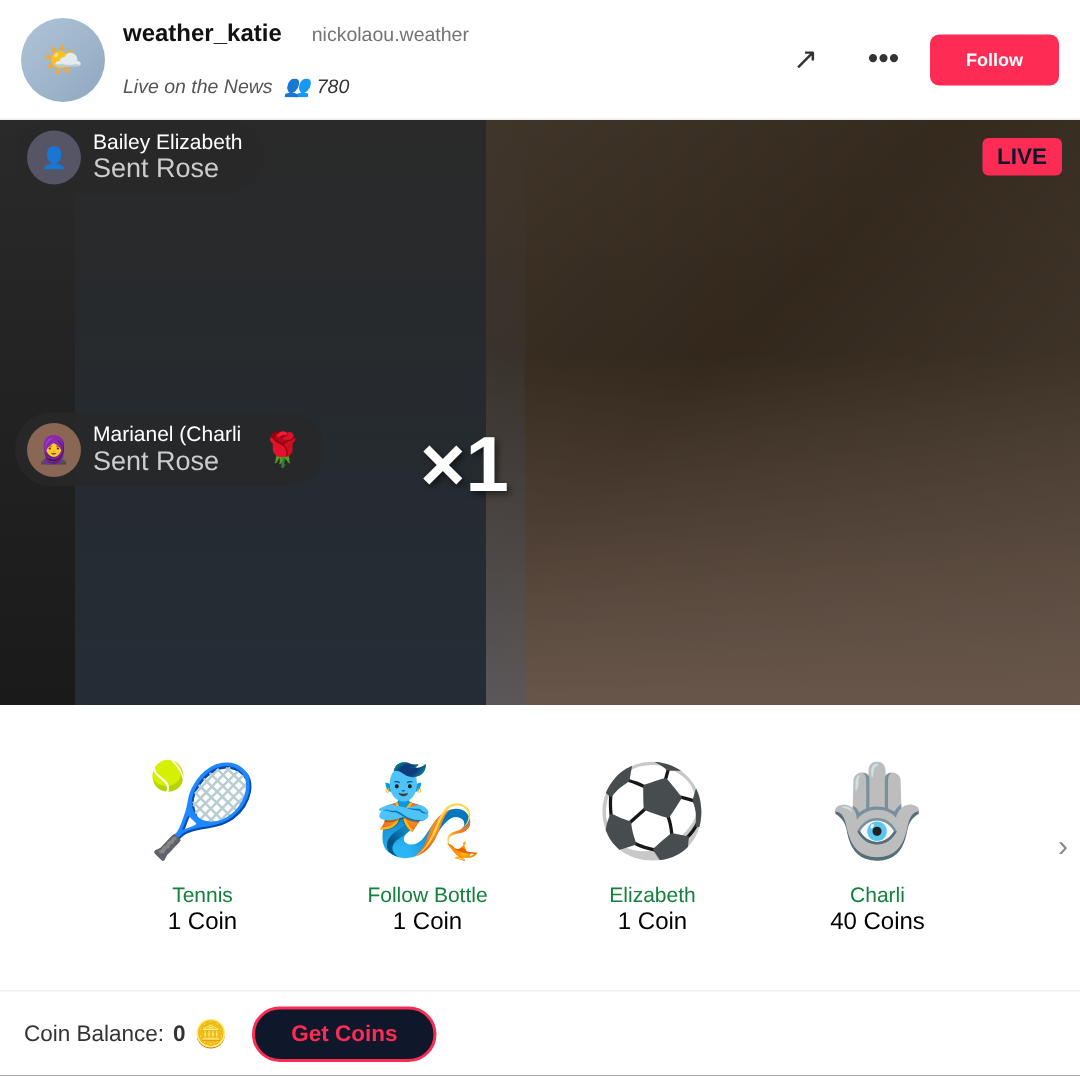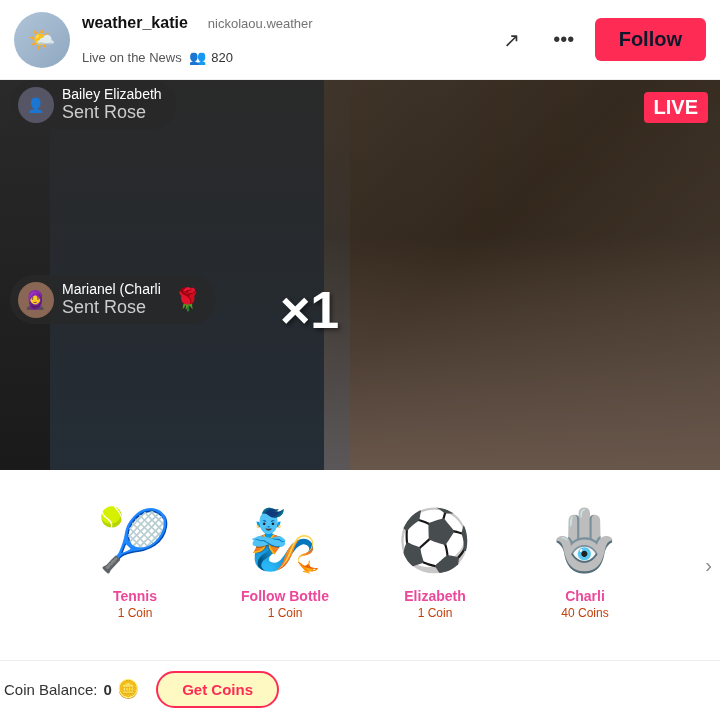--- a/index.html
+++ b/index.html
@@ -53,20 +53,21 @@
     }
     .display-name {
       font-size: 13px;
       color: #737373;
     }
     .header-sub {
       display: flex;
       align-items: center;
       gap: 8px;
       margin-top: 17px;
+      font-style: italic;
     }
     .live-label {
       font-size: 13px;
       color: #555;
     }
     .viewers {
       display: flex;
       align-items: center;
       gap: 4px;
       font-size: 13px;
@@ -88,25 +89,25 @@
       background: transparent;
       cursor: pointer;
       display: flex;
       align-items: center;
       justify-content: center;
       font-size: 20px;
       color: #333;
     }
     .follow-btn {
       background: #fe2c55;
-      color: #0f172a;
+      color: #ffffff;
       border: none;
       border-radius: 6px;
       padding: 10px 24px;
-      font-size: 20px;
+      font-size: 12px;
       font-weight: 600;
       cursor: pointer;
     }
 
     
     .stream-container {
       position: relative;
       width: 720px;
       height: 390px;
       background: #1a1a1a;
@@ -144,23 +145,23 @@
       width: 300px;
       height: 100%;
       background: linear-gradient(180deg, transparent 0%, rgba(60,90,120,0.3) 100%);
     }
 
     .live-badge {
       position: absolute;
       top: 12px;
       right: 12px;
       background: #fe2c55;
-      color: #ffffff;
+      color: #0f172a;
       font-weight: 700;
-      font-size: 20px;
+      font-size: 15px;
       padding: 4px 10px;
       border-radius: 4px;
     }
 
     
     .gift-notification {
       position: absolute;
       left: 10px;
       display: flex;
       align-items: center;
@@ -222,26 +223,26 @@
       width: 80px;
       height: 80px;
       display: flex;
       align-items: center;
       justify-content: center;
       font-size: 60px;
       margin-bottom: 8px;
     }
     .gift-name {
       font-size: 14px;
-      color: #ec4899;
-      font-weight: 700;
+      color: #15803d;
+      font-weight: 400;
     }
     .gift-cost {
-      font-size: 12px;
-      color: #c2410c;
+      font-size: 16px;
+      color: #000000;
       text-align: right;
       margin-top: 2px;
     }
 
     
     .arrow-right {
       position: absolute;
       right: 8px;
       top: 50%;
       transform: translateY(-50%);
@@ -250,21 +251,21 @@
       cursor: pointer;
     }
     .gift-panel-wrapper {
       position: relative;
     }
 
     
     .footer {
       display: flex;
       align-items: center;
-      padding: 12px 4px;
+      padding: 12px 16px;
       border-top: 1px solid #eee;
       height: 57px;
       background: #fff;
     }
     .coin-balance-label {
       font-size: 15px;
       color: #333;
       margin-right: 6px;
     }
     .coin-count {
@@ -273,21 +274,21 @@
       color: #333;
       margin-right: 6px;
     }
     .coin-icon {
       font-size: 18px;
       margin-right: 16px;
     }
     .get-coins-btn {
       border: 2px solid #fe2c55;
       color: #fe2c55;
-      background: #fef9c3;
+      background: #0f172a;
       border-radius: 20px;
       padding: 8px 24px;
       font-size: 15px;
       font-weight: 600;
       cursor: pointer;
     }
   </style>
 </head>
 <body>
 
@@ -297,21 +298,21 @@
   </div>
   <div class="header-info">
     <div class="header-username-row">
       <span class="username">weather_katie</span>
       <span class="display-name">nickolaou.weather</span>
     </div>
     <div class="header-sub">
       <span class="live-label">Live on the News</span>
       <span class="viewers">
         <span class="people-icon">👥</span>
-        <span>820</span>
+        <span>780</span>
       </span>
     </div>
   </div>
   <div class="header-actions">
     <button class="icon-btn">
       <span>↗</span>
     </button>
     <button class="icon-btn">
       <span>•••</span>
     </button>

